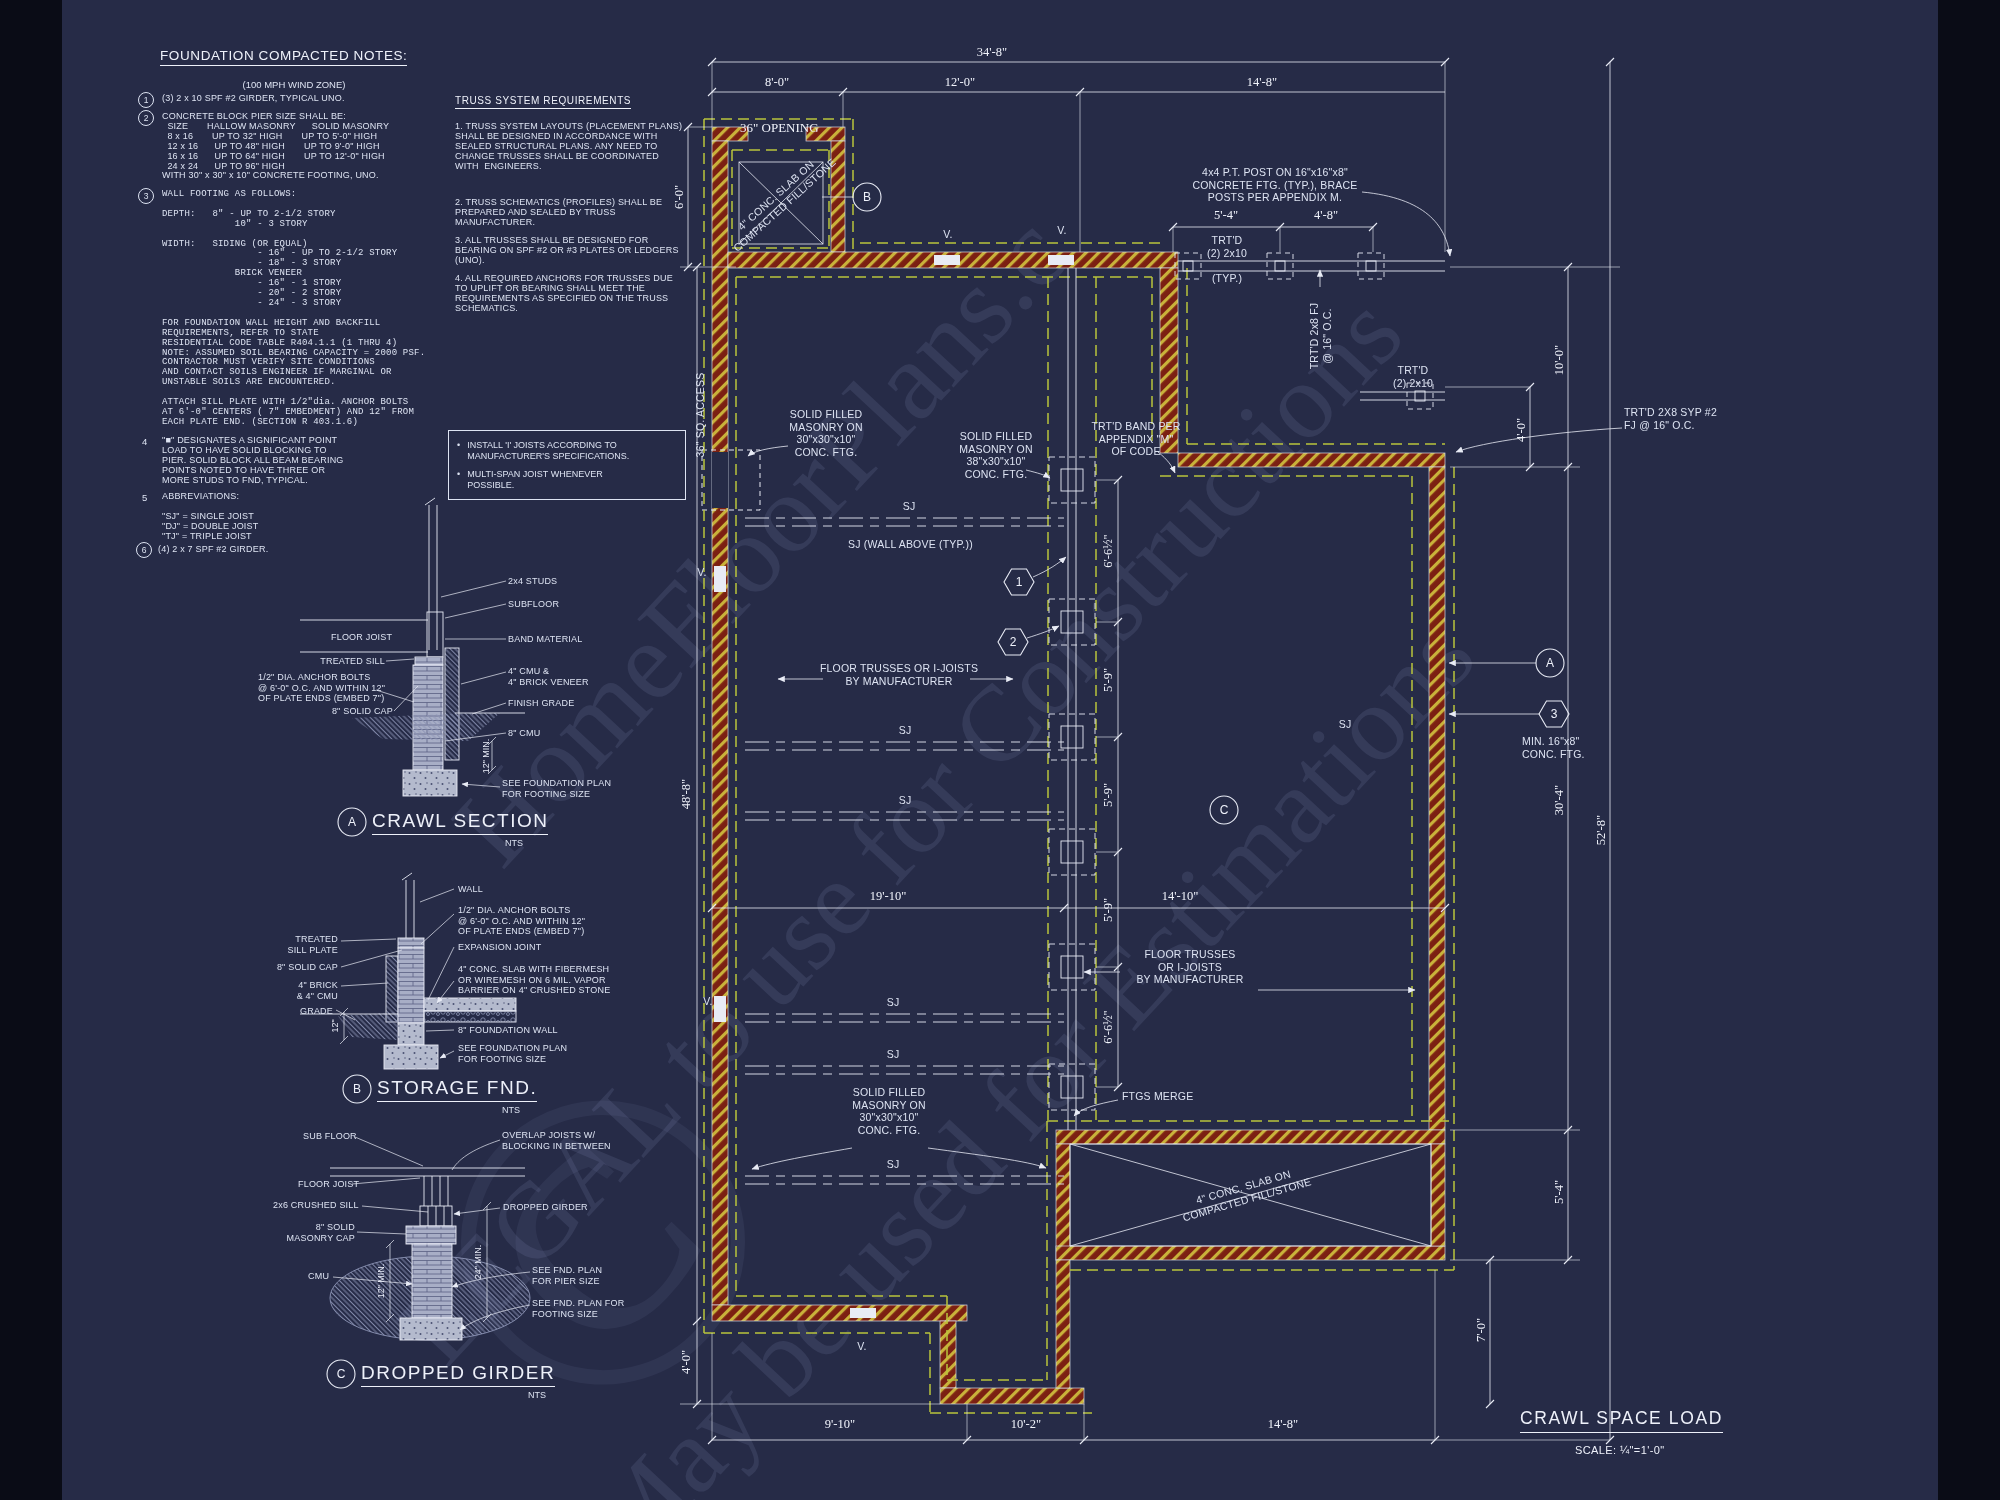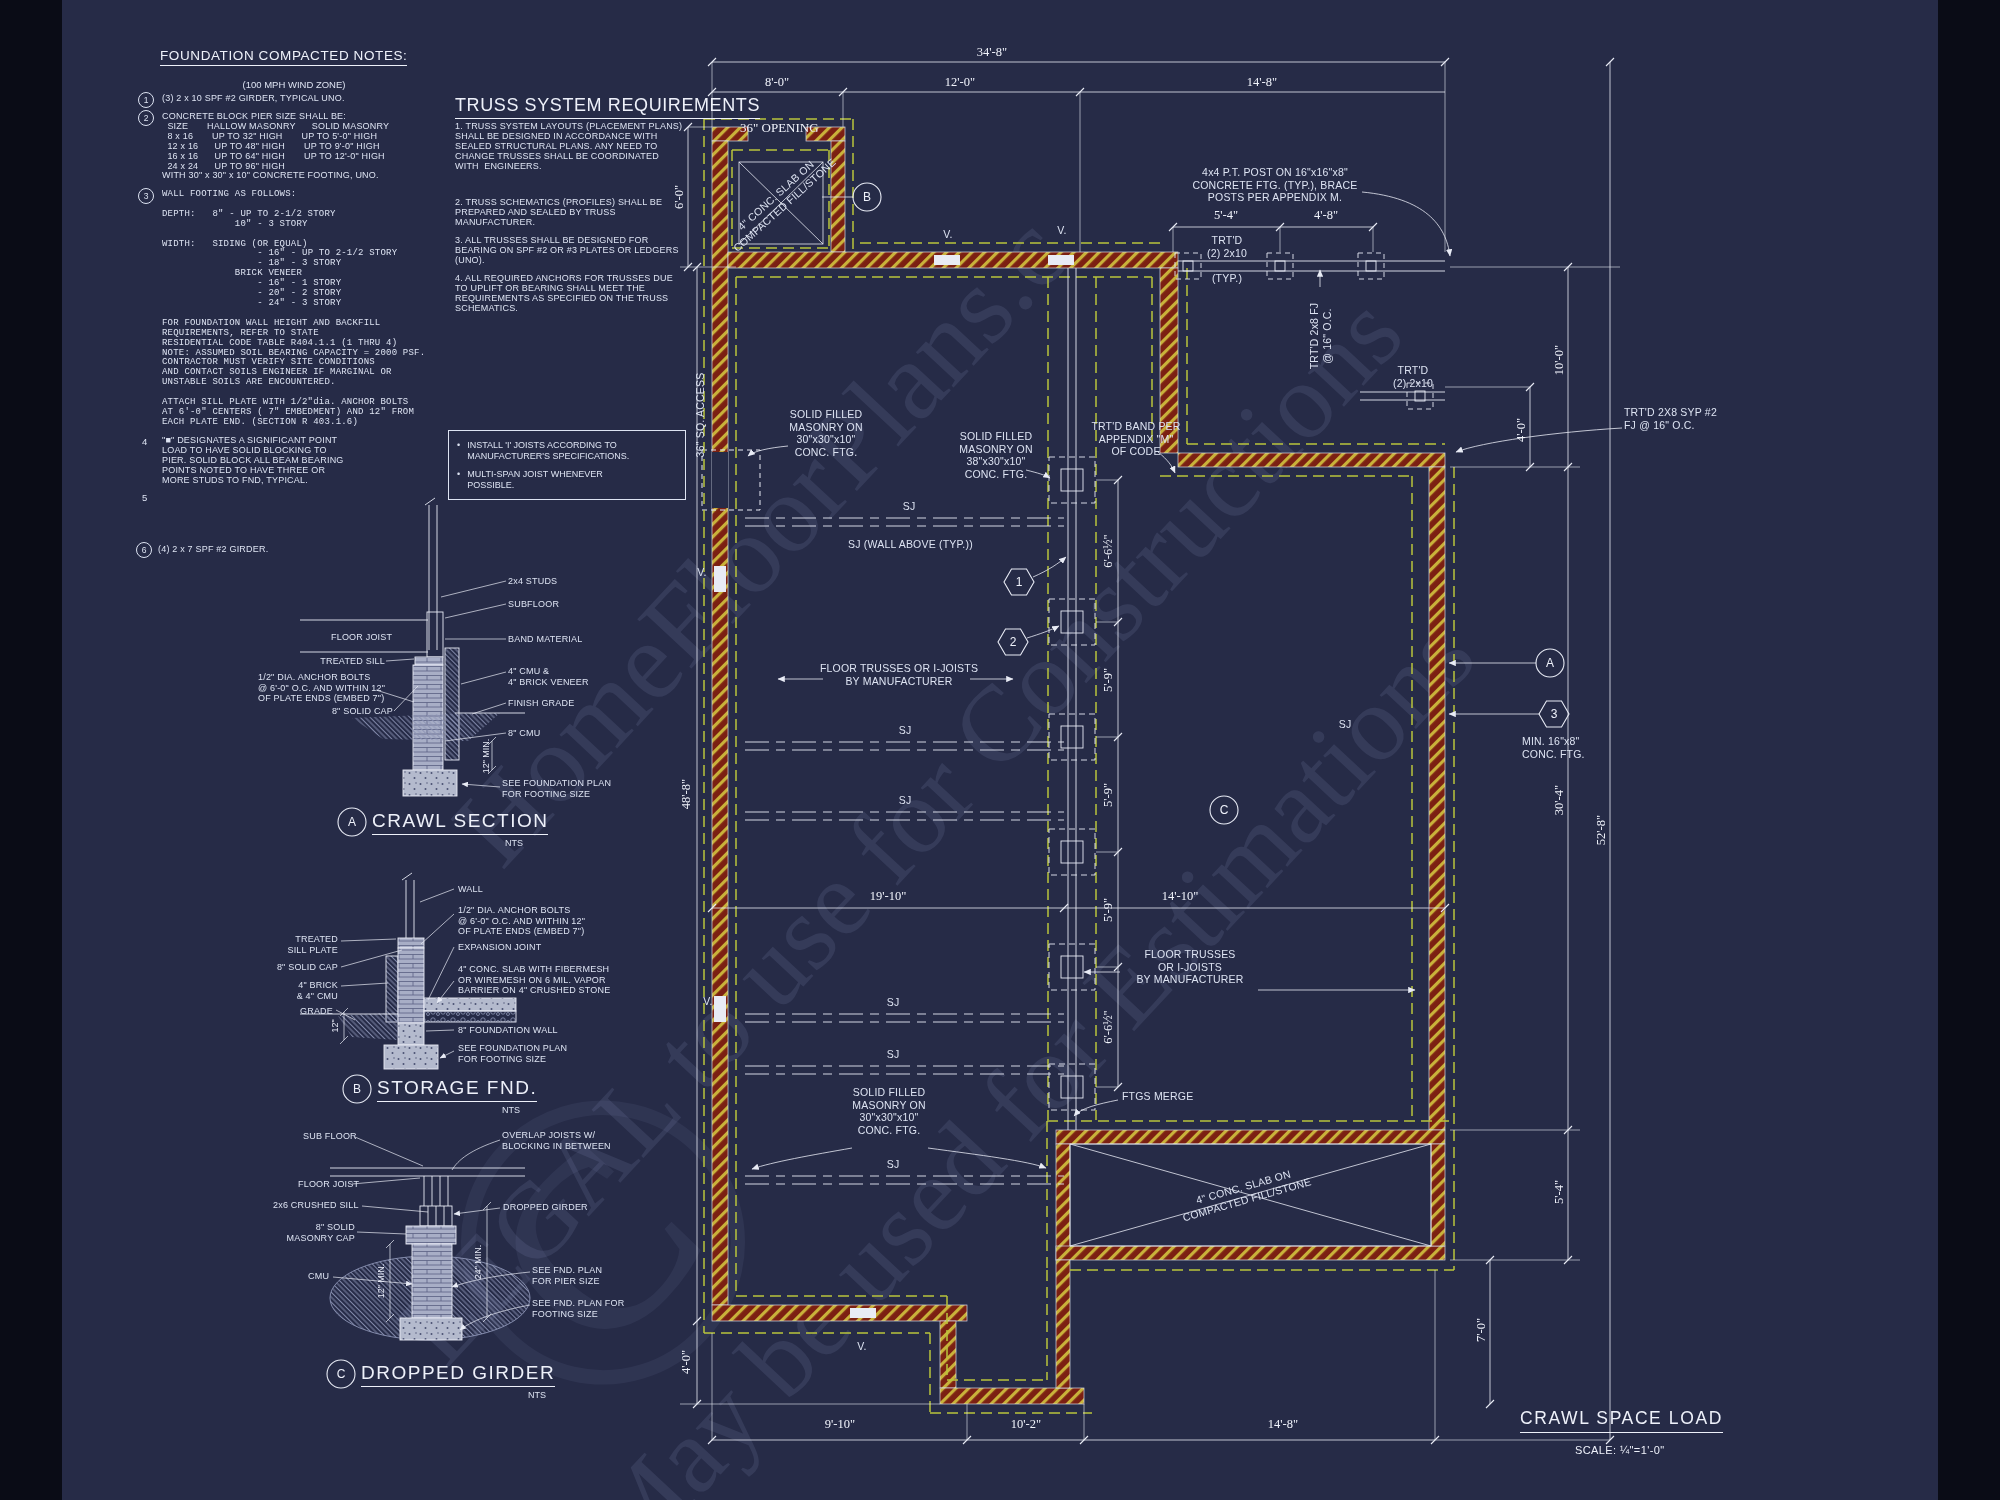--- a/index.html
+++ b/index.html
@@ -307,25 +307,30 @@
 EACH PLATE END. (SECTION R 403.1.6)</div>
 
   <div class="plainnum txt" style="left:142px;top:436px;">4</div>
   <div class="note txt" style="left:162px;top:436px;width:300px;">"■" DESIGNATES A SIGNIFICANT POINT
 LOAD TO HAVE SOLID BLOCKING TO
 PIER. SOLID BLOCK ALL BEAM BEARING
 POINTS NOTED TO HAVE THREE OR
 MORE STUDS TO FND, TYPICAL.</div>
 
   <div class="plainnum txt" style="left:142px;top:492px;">5</div>
+  <div class="note txt" style="left:162px;top:492px;width:300px;">ABBREVIATIONS:
+
+"SJ" = SINGLE JOIST
+"DJ" = DOUBLE JOIST
+"TJ" = TRIPLE JOIST</div>
 
   <div class="num txt" style="left:136px;top:542px;">6</div>
   <div class="note txt" style="left:158px;top:545px;width:300px;">(4) 2 x 7 SPF #2 GIRDER.</div>
 
-  <div class="ntitle txt" style="left:455px;top:95px;font-size:18px;">TRUSS SYSTEM REQUIREMENTS</div>
+  <div class="ntitle txt" style="left:455px;top:95px;font-size:10px;">TRUSS SYSTEM REQUIREMENTS</div>
   <div class="note txt" style="left:455px;top:122px;width:235px;">1. TRUSS SYSTEM LAYOUTS (PLACEMENT PLANS)
 SHALL BE DESIGNED IN ACCORDANCE WITH
 SEALED STRUCTURAL PLANS. ANY NEED TO
 CHANGE TRUSSES SHALL BE COORDINATED
 WITH  ENGINEERS.</div>
   <div class="note txt" style="left:455px;top:198px;width:235px;">2. TRUSS SCHEMATICS (PROFILES) SHALL BE
 PREPARED AND SEALED BY TRUSS
 MANUFACTURER.</div>
   <div class="note txt" style="left:455px;top:236px;width:235px;">3. ALL TRUSSES SHALL BE DESIGNED FOR
 BEARING ON SPF #2 OR #3 PLATES OR LEDGERS

